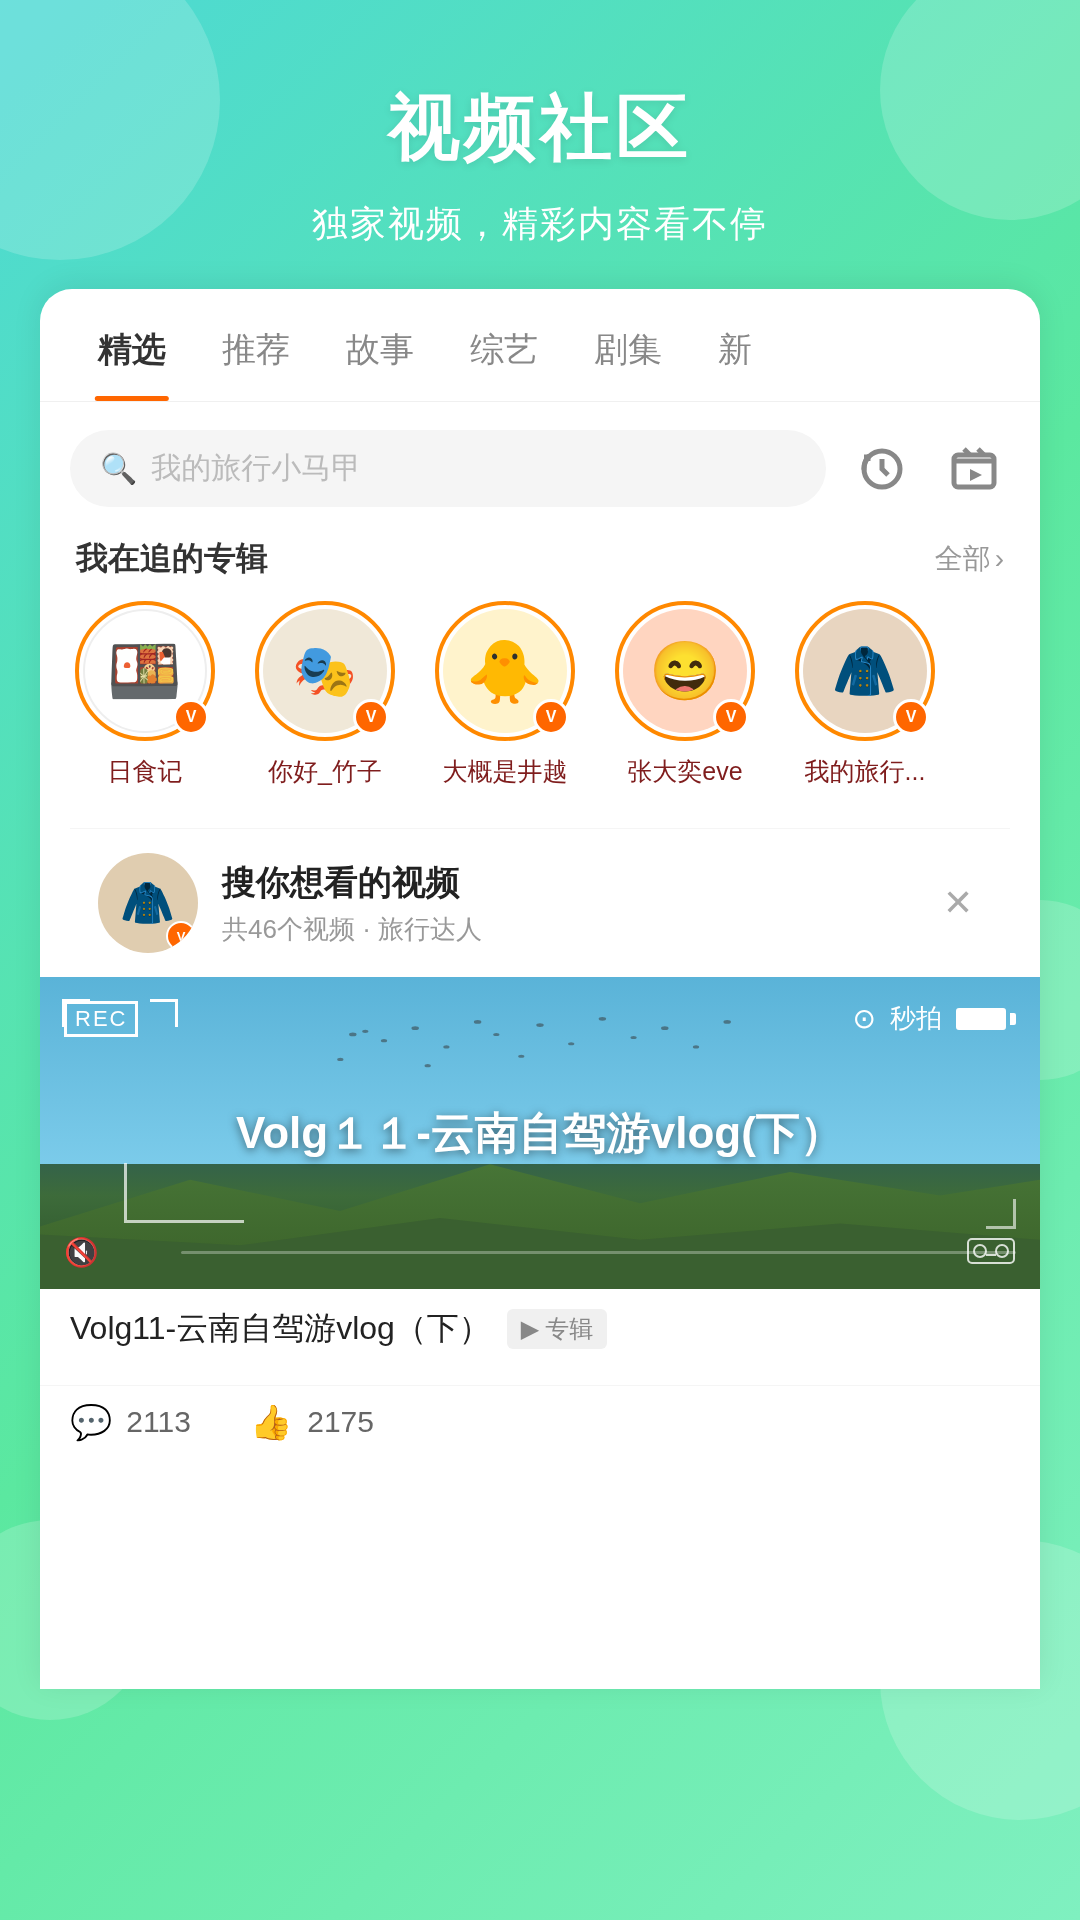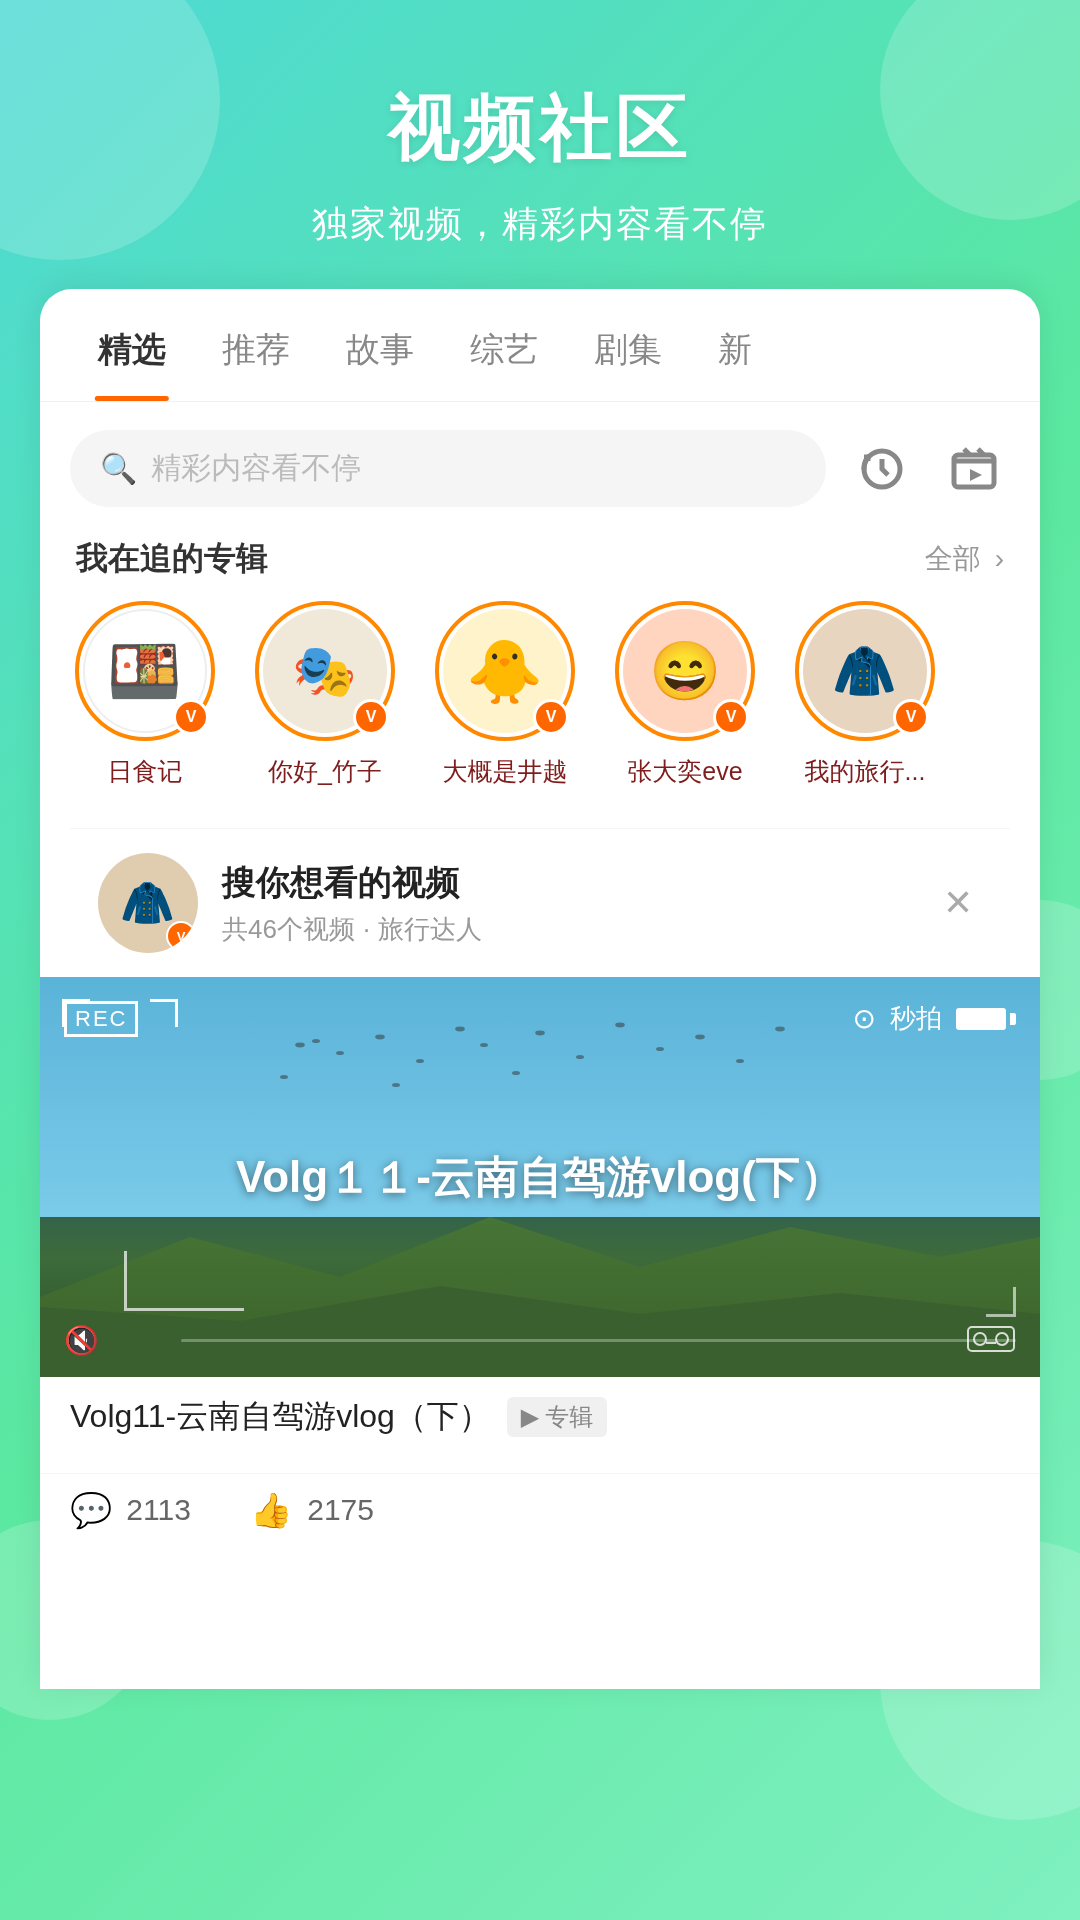--- a/index.html
+++ b/index.html
@@ -140,21 +140,21 @@
     .section-title {
       font-size: 32px;
       color: #333;
       font-weight: 600;
     }
     .section-more {
       font-size: 28px;
       color: #999;
       display: flex;
       align-items: center;
-      gap: 14px;
+      gap: 4px;
     }
 
     
     .avatar-list {
       display: flex;
       gap: 30px;
       padding: 0 30px 30px;
       overflow: hidden;
     }
     .avatar-item {
@@ -252,21 +252,21 @@
       align-items: center;
       justify-content: center;
       color: #aaa;
       font-size: 36px;
     }
 
     
     .video-player {
       position: relative;
       background: #7f1d1d;
-      height: 400px;
+      height: 312px;
       overflow: hidden;
     }
     .video-bg {
       width: 100%;
       height: 100%;
       background: linear-gradient(180deg, #2a6fa8 0%, #1a4a7a 30%, #3d6b3a 70%, #2a5028 100%);
       position: relative;
     }
     
     .video-sky {
@@ -446,21 +446,21 @@
     <div class="nav-tab">推荐</div>
     <div class="nav-tab">故事</div>
     <div class="nav-tab">综艺</div>
     <div class="nav-tab">剧集</div>
     <div class="nav-tab">新</div>
   </div>
 
   <div class="search-area">
     <div class="search-bar">
       <span class="search-icon-inner">🔍</span>
-      <span class="search-placeholder">精彩内容看不停</span>
+      <span class="search-placeholder">我的旅行小马甲</span>
     </div>
     <div class="search-action-btn">
       <svg viewBox="0 0 24 24">
         <circle cx="12" cy="12" r="9"></circle>
         <polyline points="12 7 12 12 15 15"></polyline>
         <path d="M3 12 A9 9 0 0 1 5 6" stroke-linecap="round"></path>
         <polyline points="3 6 5 6 5 8"></polyline>
       </svg>
     </div>
     <div class="search-action-btn">

